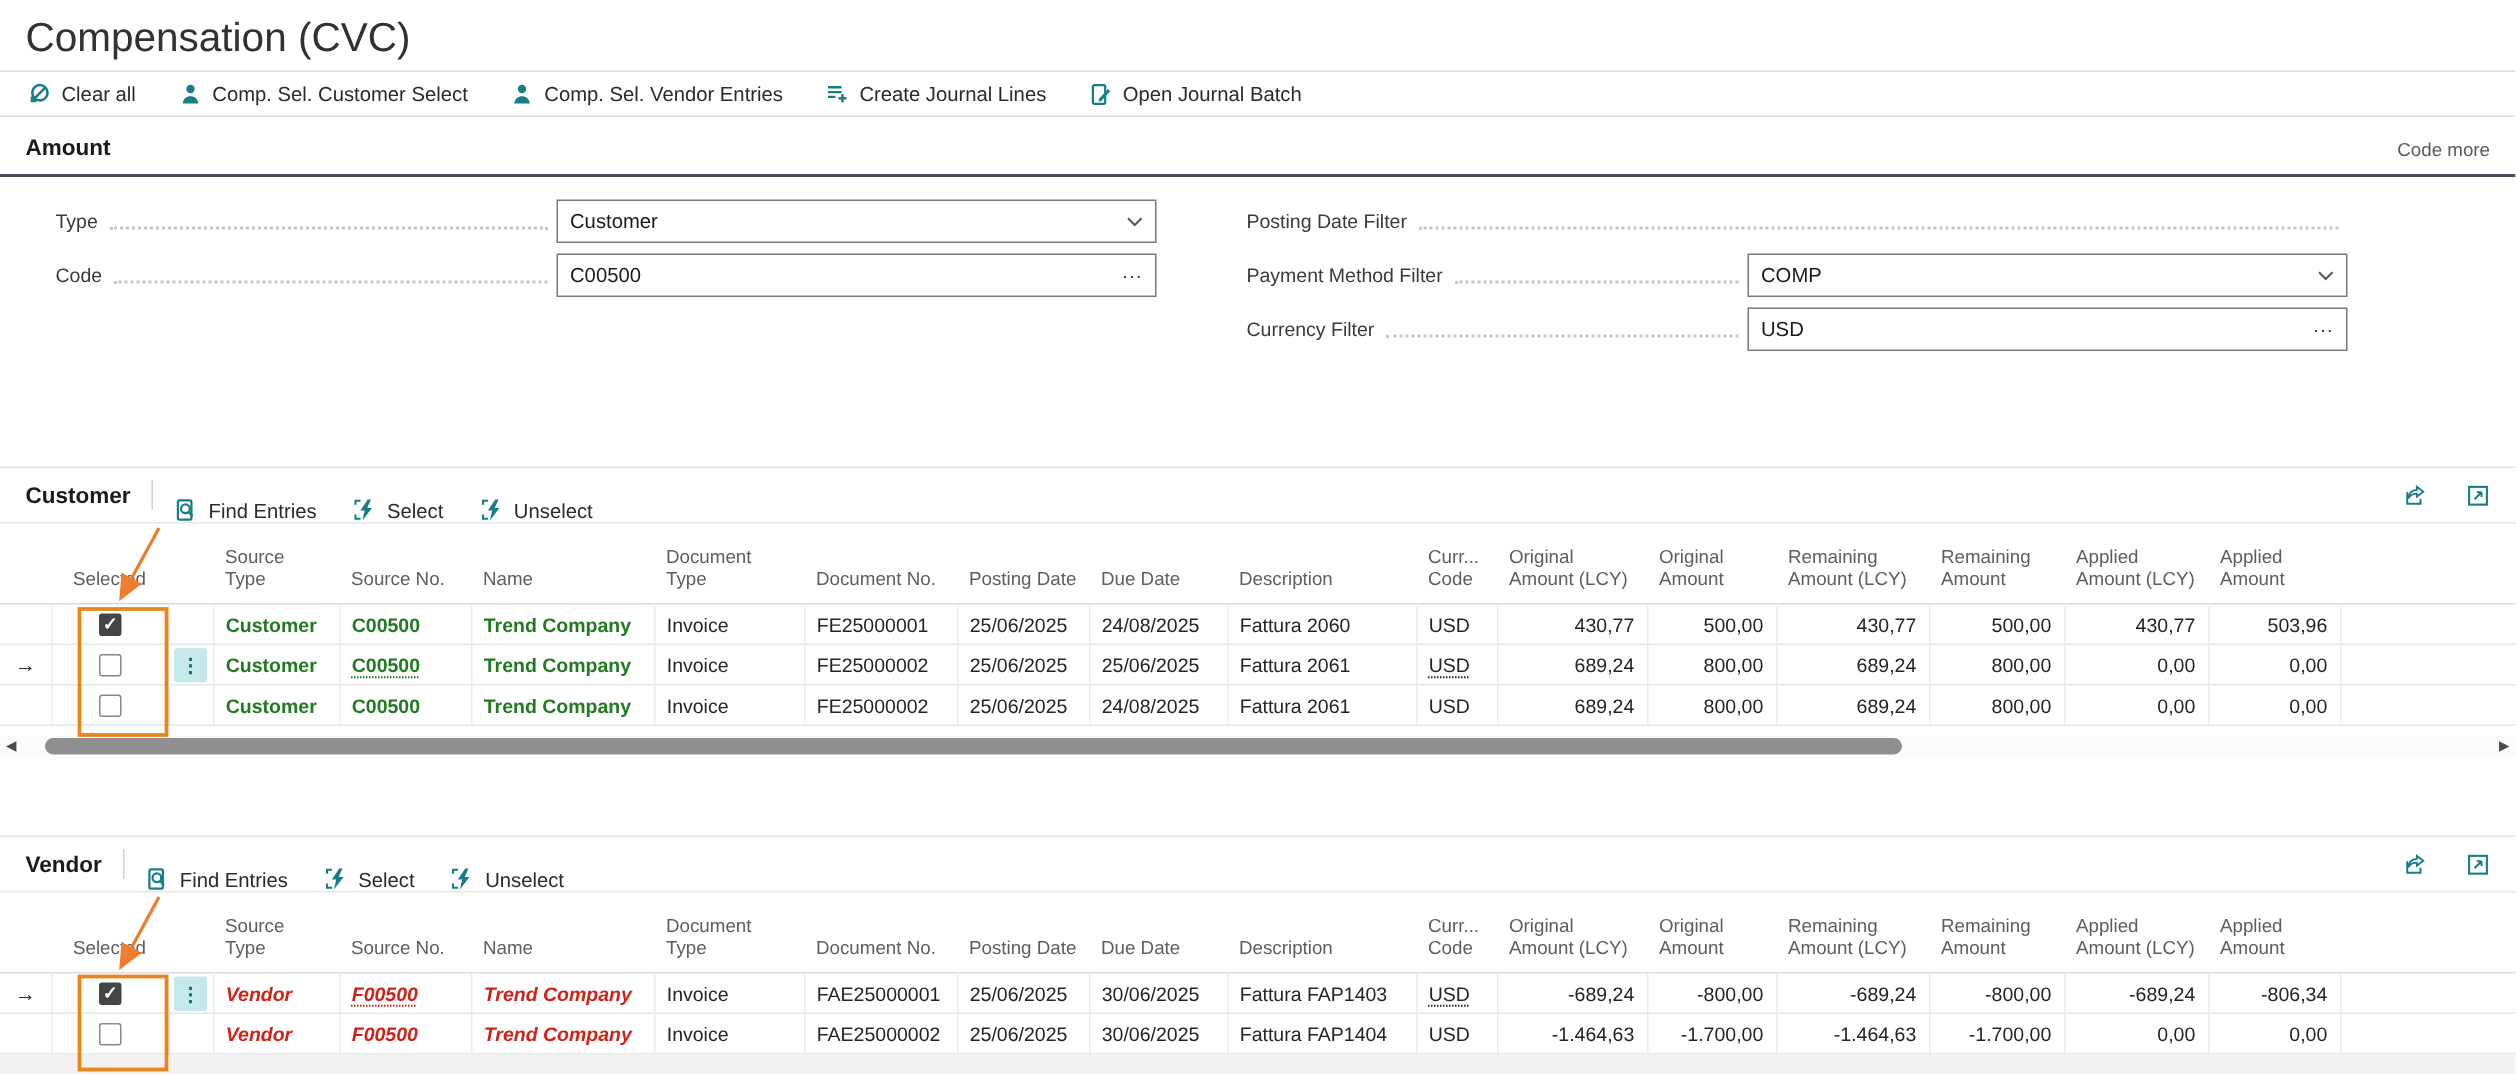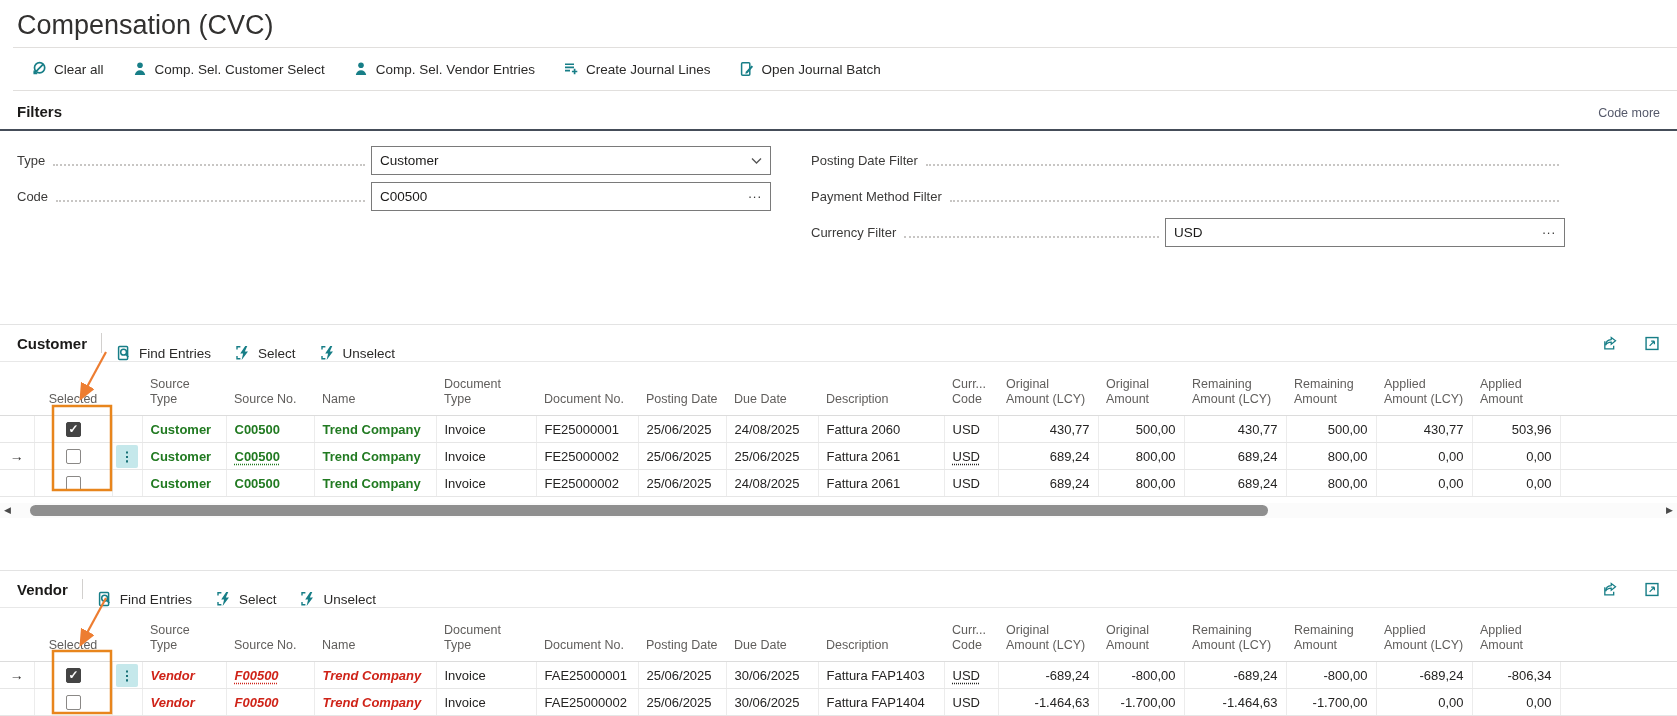--- a/index.html
+++ b/index.html
@@ -7,35 +7,35 @@
   body {
     width:1677px; height:716px; overflow:hidden; position:relative;
     background:#fff; color:#252423;
     font-family:"Liberation Sans", sans-serif; font-size:13px;
   }
   .page-title {
     padding:9px 0 5px 17px; font-size:27px; font-weight:300; color:#323130; line-height:33px;
   }
   
   .actionbar {
-    height:44px; border-top:1px solid #e1dfdd; border-bottom:1px solid #e1dfdd;
-    display:flex; align-items:center; gap:28px; padding-left:18px;margin-left:13px;
+    height:31px; border-top:1px solid #e1dfdd; border-bottom:1px solid #e1dfdd;
+    display:flex; align-items:center; gap:28px; padding-left:18px;
   }
   .action { display:flex; align-items:center; gap:7px; font-size:13.5px; color:#2b2a29; cursor:pointer; }
   .ticon { width:16px; height:16px; flex:0 0 16px; }
   .ticon svg { display:block; width:100%; height:100%; }
   
   .filters-head {
     display:flex; justify-content:space-between; align-items:flex-end;
     padding:12px 17px 9px; border-bottom:2px solid #454D59;
   }
   .filters-title { font-size:15px; font-weight:700; color:#1b1a19; }
   .show-more { font-size:12.5px; color:#55596a; cursor:pointer; }
   .fgrid { display:flex; gap:40px; padding:15px 112px 14px 17px; }
-  .fcol { flex:1; min-width:0; }
+  .fcol { flex:1; min-width:0;margin-left:20px; }
   .frow { display:flex; align-items:center; height:29px; margin-bottom:7px; }
   .flabel { font-size:13px; color:#3b3a39; white-space:nowrap; padding-right:8px; }
   .leader { flex:1; border-bottom:2px dotted #c8c6c4; height:11px; margin-right:6px; }
   .field {
     width:400px; min-width:400px; height:29px; border:1px solid #7a7a7a; background:#fff;
     display:flex; align-items:center; padding:0 8px; font-size:13.5px; color:#1b1a19; cursor:text;
   }
   .fval { flex:1; white-space:nowrap; overflow:hidden; }
   .chev { width:11px; height:8px; flex:0 0 11px; }
   .chev svg { display:block; }
@@ -145,21 +145,21 @@
       <svg viewBox="0 0 16 16">
           <rect x="2.6" y="1.8" width="8.2" height="12.4" rx="1" fill="none" stroke="#177E87" stroke-width="1.5"></rect>
           <path d="M6.8 10.8 L12.6 4.4 L14.1 5.8 L8.4 12.2 L6.3 12.8 z" fill="#177E87"></path>
         </svg>
     </span>
     <span>Open Journal Batch</span>
   </div>
 </div>
 
 <div class="filters-head">
-  <span class="filters-title">Filters</span>
+  <span class="filters-title">Amount</span>
   <span class="show-more">Code more</span>
 </div>
 
 <div class="fgrid">
   <div class="fcol">
     <div class="frow">
       <span class="flabel">Type</span>
       <span class="leader"></span>
       <div class="field">
         <span class="fval">Customer</span>
@@ -180,20 +180,28 @@
     </div>
   </div>
   <div class="fcol">
     <div class="frow">
       <span class="flabel">Posting Date Filter</span>
       <span class="leader"></span>
     </div>
     <div class="frow">
       <span class="flabel">Payment Method Filter</span>
       <span class="leader"></span>
+      <div class="field">
+        <span class="fval">COMP</span>
+        <span class="chev">
+            <svg viewBox="0 0 11 8">
+              <path d="M1 1.5 L5.5 6 L10 1.5" stroke="#555" stroke-width="1.3" fill="none"></path>
+            </svg>
+          </span>
+      </div>
     </div>
     <div class="frow">
       <span class="flabel">Currency Filter</span>
       <span class="leader"></span>
       <div class="field">
         <span class="fval">USD</span>
         <span class="dots3">...</span>
       </div>
     </div>
   </div>

